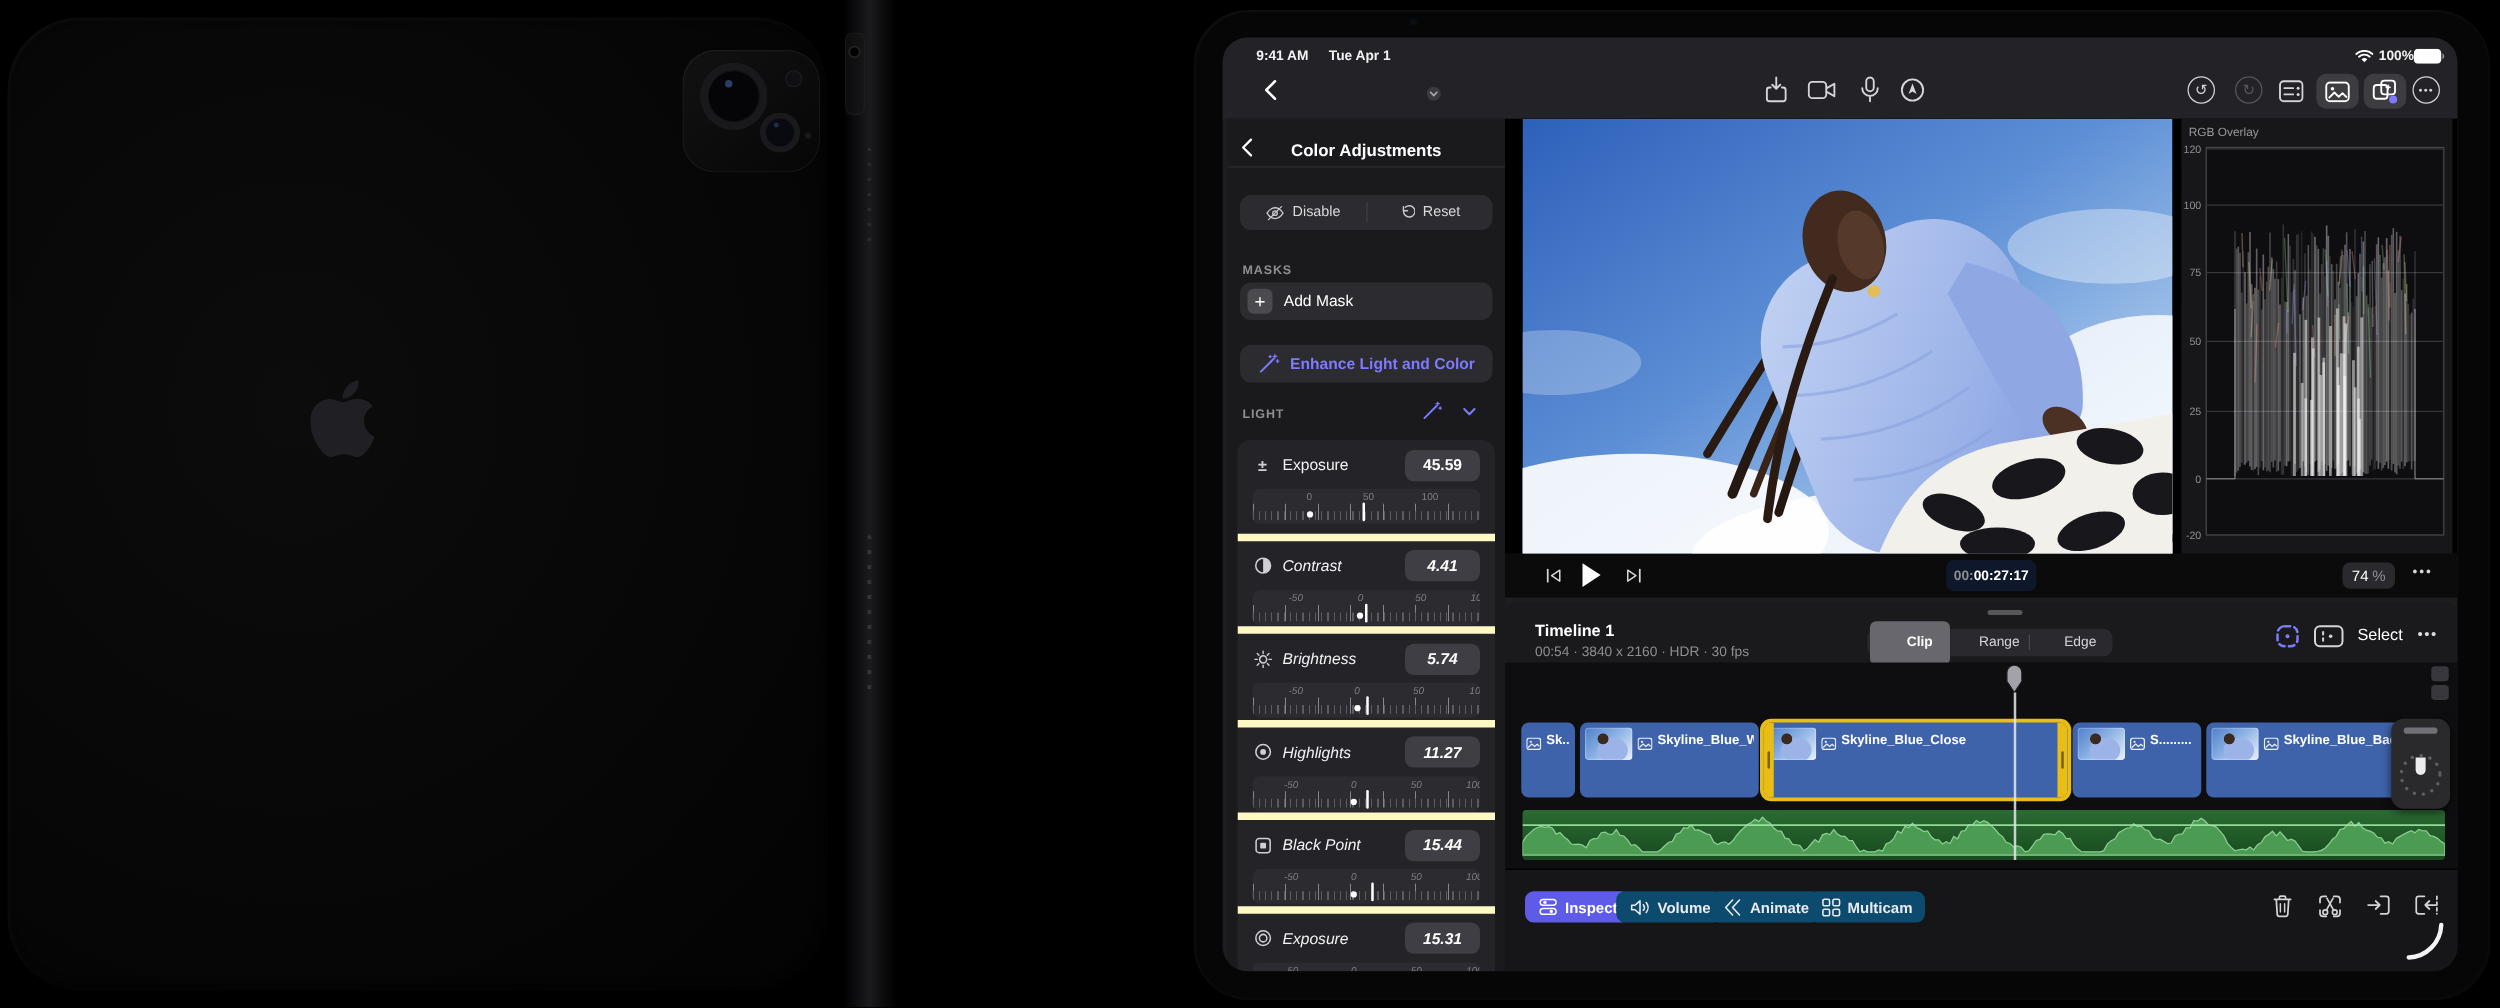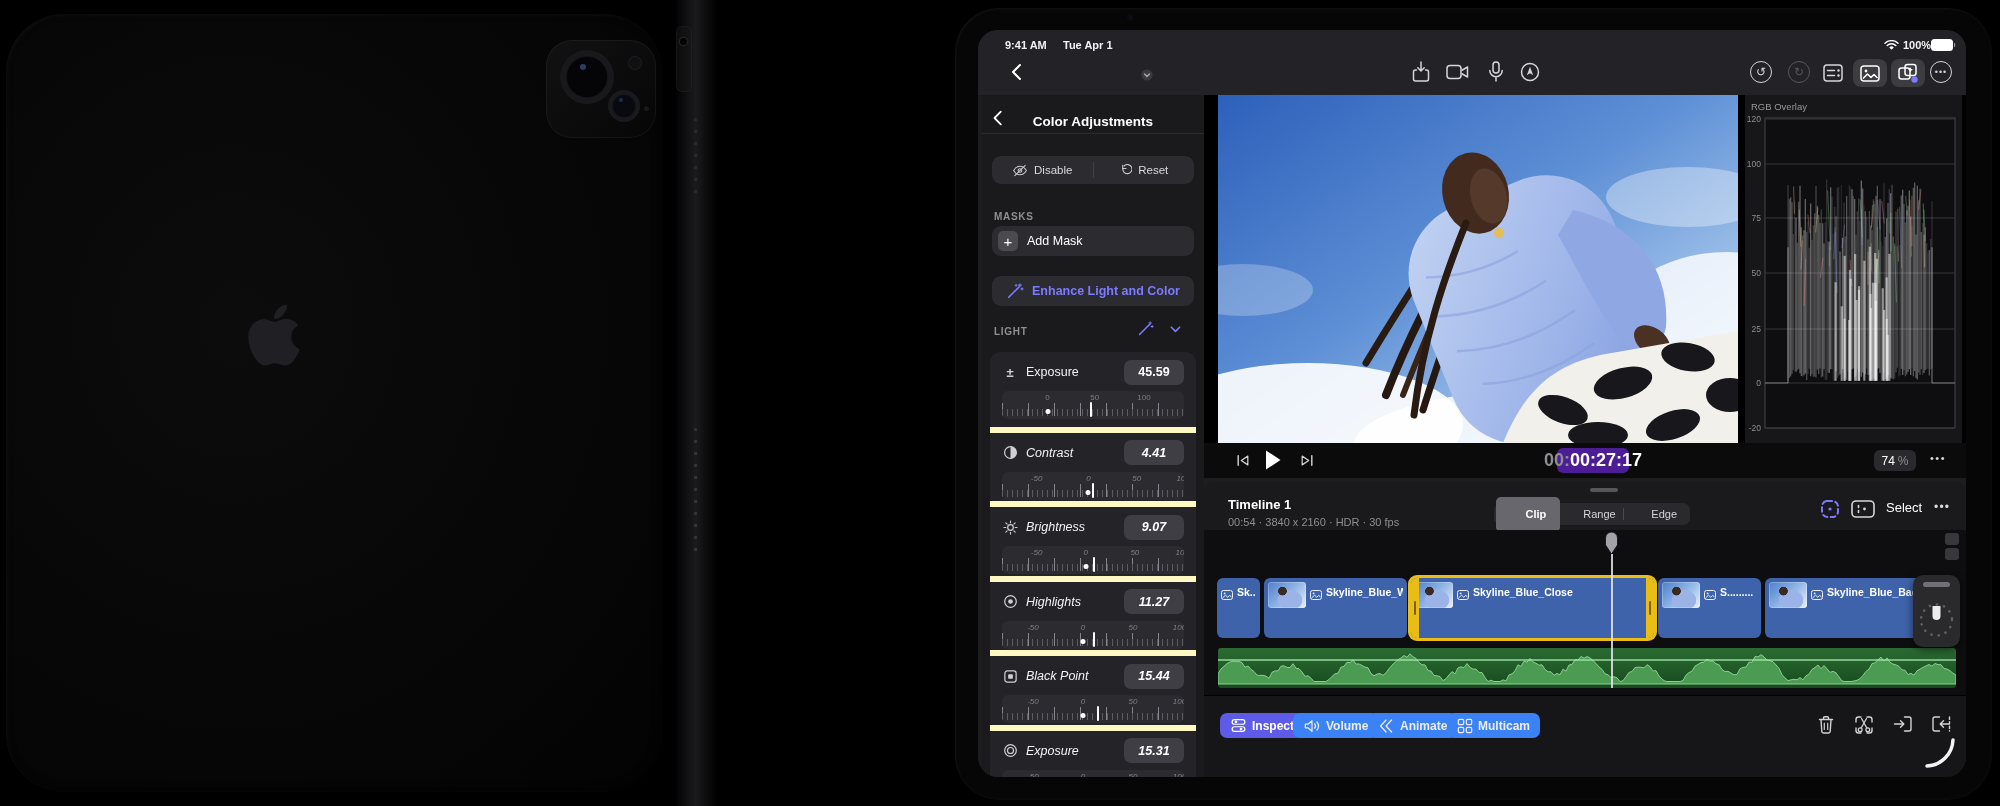--- a/index.html
+++ b/index.html
@@ -69,21 +69,21 @@
     background-image:repeating-linear-gradient(90deg,#5b5b61 0 1px,transparent 1px 5px),repeating-linear-gradient(90deg,#85858c 0 1px,transparent 1px 26px);
     background-size:100% 7px,100% 13px;background-position:bottom left,bottom left;background-repeat:no-repeat,no-repeat;}
   .tick-lab{position:absolute;top:2px;transform:translateX(-50%);font-size:8px;color:#7f7f85;}
   .zero-dot{position:absolute;bottom:5px;width:5px;height:5px;border-radius:50%;background:#fff;transform:translateX(-50%);}
   .val-line{position:absolute;bottom:2px;height:15px;width:2px;border-radius:1px;background:#fff;transform:translateX(-50%);}
 
   
   #viewer-zone{left:226px;top:65px;width:762px;height:348px;background:#000;}
   #viewer{left:240px;top:65px;width:520px;height:348px;background:#000;}
   #transport{left:226px;top:413px;width:762px;height:35px;background:#0b0b0c;display:flex;align-items:center;}
-  #tc-box{position:absolute;left:353px;top:5px;width:72px;height:25px;background:#4c1d95;border-radius:6px;display:flex;align-items:center;justify-content:center;font-size:18px;font-weight:600;}
+  #tc-box{position:absolute;left:353px;top:5px;width:72px;height:25px;background:#0f172a;border-radius:6px;display:flex;align-items:center;justify-content:center;font-size:11px;font-weight:600;}
   #tc-box .dim{color:#8e8e93;}
   #tc-box .lit{color:#fff;}
   #zoom-box{position:absolute;left:670px;top:7px;width:42px;height:21px;background:#2a2a2e;border-radius:6px;display:flex;align-items:center;justify-content:center;gap:3px;font-size:12px;}
   #zoom-box .v{color:#fff;} #zoom-box .u{color:#8e8e93;}
 
   
   #scope{left:767px;top:65px;width:217px;height:348px;background:#17171a;}
   #scope-title{position:absolute;left:6px;top:6px;font-size:9.5px;color:#98989d;}
   .scope-lab{position:absolute;width:16px;text-align:right;font-size:8.5px;color:#8e8e93;transform:translateY(-50%);}
 
@@ -112,21 +112,21 @@
   .clip .cname{color:#fff;font-size:10.5px;font-weight:600;white-space:nowrap;overflow:hidden;margin-top:4px;}
   .clip.sel{box-shadow:0 0 0 3px #e9bd15;}
   .cap{position:absolute;top:0;bottom:0;width:8px;background:#e9bd15;}
   .cap.l{left:0;border-radius:4px 0 0 4px;} .cap.r{right:0;border-radius:0 4px 4px 0;}
   .cap i{position:absolute;left:3px;top:23px;width:2px;height:14px;border-radius:1px;background:#7a6206;}
   #audio{left:14px;top:118px;width:738px;height:40px;border-radius:3px;background:linear-gradient(#2b6b33,#174a1d);}
   #playhead-line{width:2px;background:rgba(230,230,235,.85);}
   #jog{left:935px;top:545px;width:47px;height:72px;background:#2a2a2d;border-radius:10px;box-shadow:0 2px 8px rgba(0,0,0,.6);}
   #jog .pill-h{position:absolute;left:10px;top:7px;width:27px;height:5px;border-radius:3px;background:#707076;}
   #tl-bottom{left:226px;top:665px;width:762px;height:82px;background:#161618;border-top:1px solid #000;}
-  .bbtn{position:absolute;top:17px;height:25px;border-radius:7px;background:#3b82f6;display:flex;align-items:center;justify-content:center;gap:5px;color:#ececf0;font-size:12px;font-weight:600;padding:0 10px;}
+  .bbtn{position:absolute;top:17px;height:25px;border-radius:7px;background:#0c4a6e;display:flex;align-items:center;justify-content:center;gap:5px;color:#ececf0;font-size:12px;font-weight:600;padding:0 10px;}
   .bbtn.primary{background:#5e5be8;color:#fff;}
   .mini-sq{position:absolute;width:14px;height:12px;border-radius:3px;background:#38383c;}
   #glint{left:942px;top:703px;}
 </style>
 </head>
 <body>
 
 <div id="stage">
 
   <div id="ipad-back" class="abs">
@@ -317,21 +317,21 @@
               <div class="adj-head">
                 <span class="adj-ic">
                   <svg width="15" height="15" viewBox="0 0 16 16">
                     <circle cx="8" cy="8" r="3" stroke="#cfcfd4" stroke-width="1.3" fill="none"></circle>
                     <g stroke="#cfcfd4" stroke-width="1.2" stroke-linecap="round">
                       <path d="M8 1 v2 M8 13 v2 M1 8 h2 M13 8 h2 M3 3 l1.4 1.4 M11.6 11.6 L13 13 M13 3 l-1.4 1.4 M4.4 11.6 L3 13"></path>
                     </g>
                   </svg>
                 </span>
                 <span class="adj-label">Brightness</span>
-                <div class="adj-chip">9.07</div>
+                <div class="adj-chip">5.74</div>
               </div>
               <div class="adj-ruler">
                 <div class="adj-ticks"></div>
                 <span class="tick-lab" style="left: 19%;">-50</span>
                 <span class="tick-lab" style="left: 46%;">0</span>
                 <span class="tick-lab" style="left: 73%;">50</span>
                 <span class="tick-lab" style="left: 99%;">100</span>
                 <span class="zero-dot" style="left: 46%;"></span>
                 <span class="val-line" style="left: 50.8%;"></span>
               </div>

